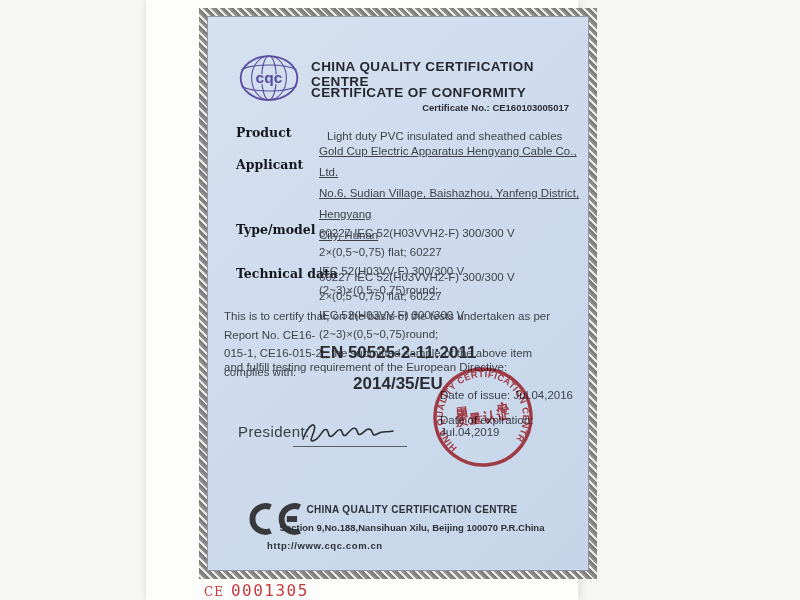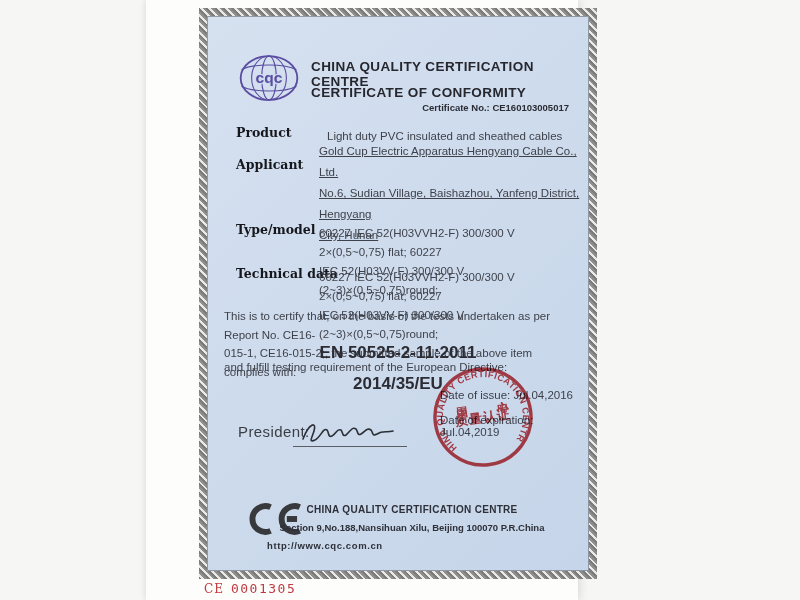--- a/index.html
+++ b/index.html
@@ -45,21 +45,21 @@
   .cn-left  { left:24px; top:30px; writing-mode:vertical-rl; font-size:11px; }
   .cn-right { right:24px; top:30px; writing-mode:vertical-rl; font-size:11px; }
 
   
   .foot-name { font-size:10px;  font-weight:bold; color:#2d3038; letter-spacing:.3px; text-align:center; }
   .foot-addr { font-size:9.5px; font-weight:bold; color:#2d3038; text-align:center; }
   .foot-url  { font-size:9.5px; font-weight:bold; color:#2d3038; letter-spacing:.6px; text-align:left; }
 
   .serial { display:flex; align-items:baseline; gap:7px; color:#c23a3f; }
   .serial .pfx { font-family:"DejaVu Serif", serif; font-size:12px; letter-spacing:1px; }
-  .serial .num { font-family:"DejaVu Sans Mono", monospace; font-size:13px; letter-spacing:1.5px; }
+  .serial .num { font-family:"DejaVu Sans Mono", monospace; font-size:16px; letter-spacing:1.5px; }
 </style>
 </head>
 <body>
 
 <div class="page">
   <div class="paper">
     <div class="frame">
       <div class="inner">
 
         <svg class="abs" style="left:30px; top:36px;" width="64" height="52" viewBox="0 0 70 56">

